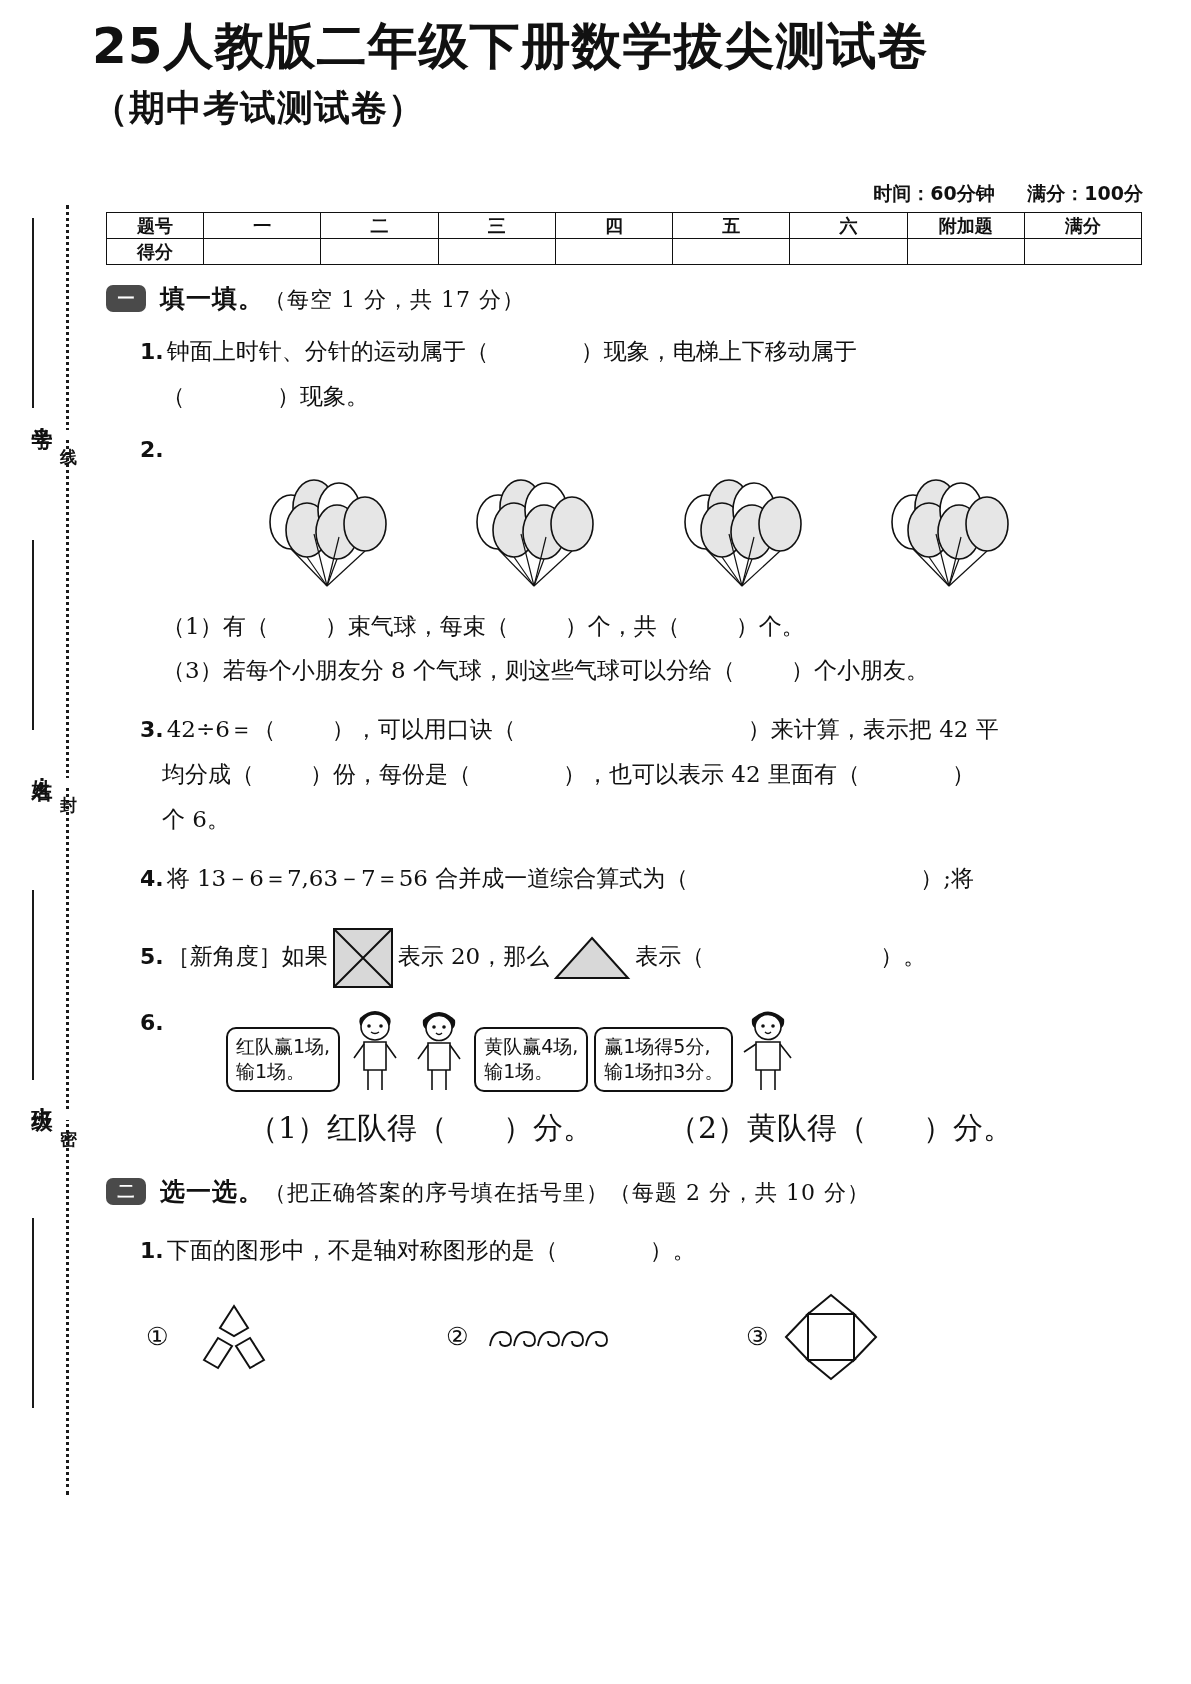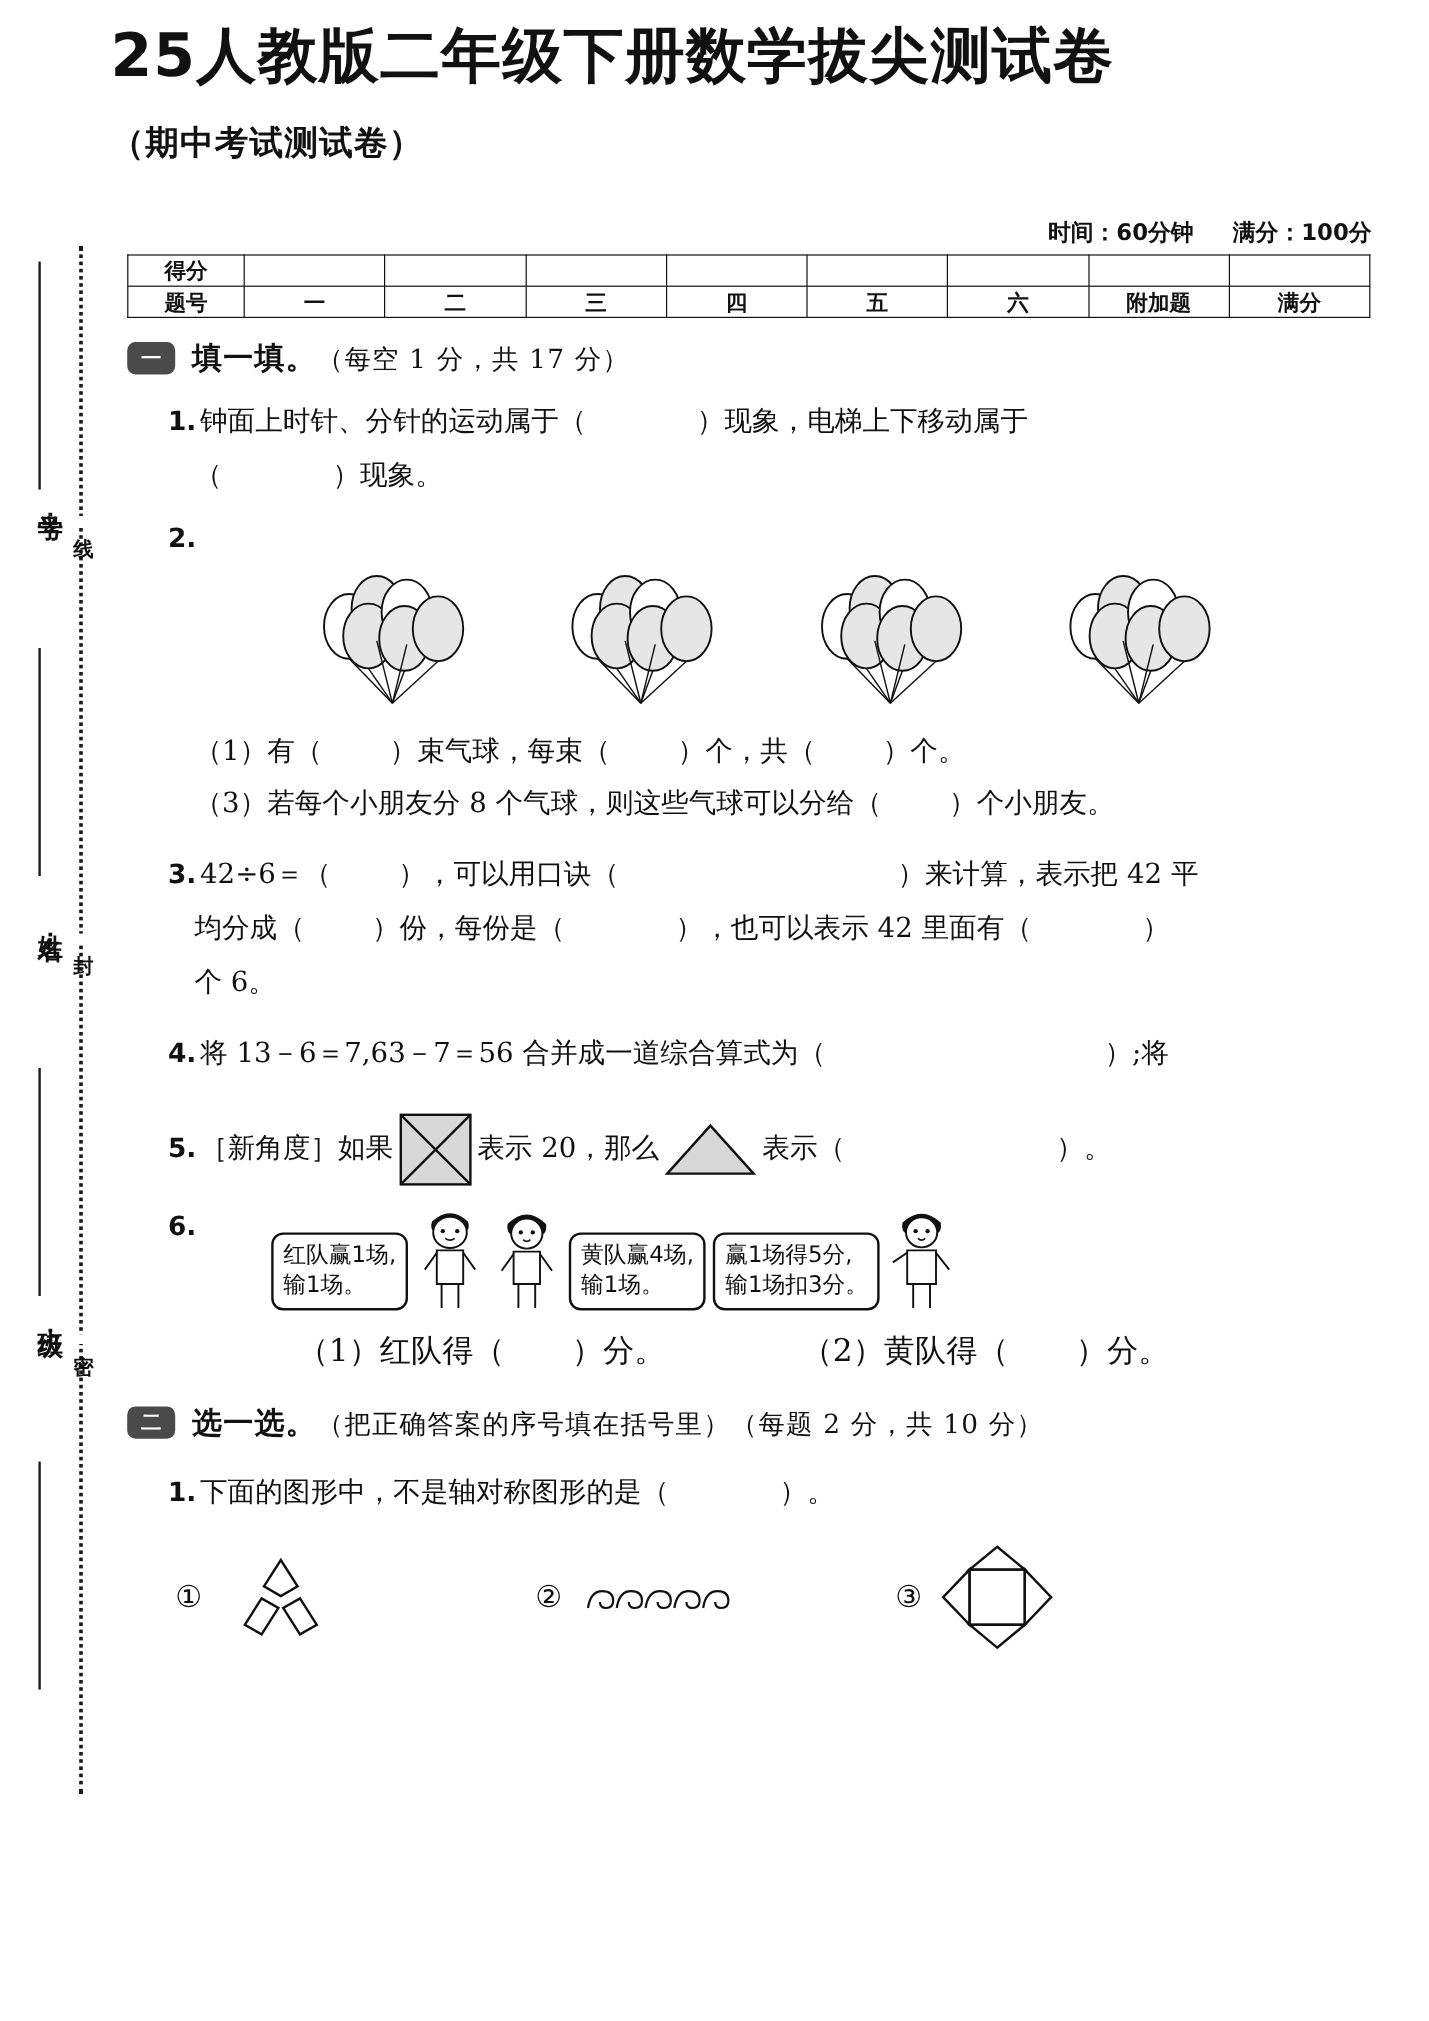--- a/index.html
+++ b/index.html
@@ -76,22 +76,22 @@
     font-family: "DejaVu Sans", "Liberation Sans", sans-serif;
     font-weight: bold;
     font-size: 50px;
     letter-spacing: 1px;
     line-height: 1.15;
     white-space: nowrap;
   }
   #sub-title {
     font-family: "DejaVu Sans", "Liberation Sans", sans-serif;
     font-weight: bold;
-    font-size: 28px;
-    margin-top: 24px;
+    font-size: 36px;
+    margin-top: 8px;
     letter-spacing: 1px;
   }
 
   
   #exam-meta {
     position: absolute;
     right: 48px;
     top: 181px;
     font-family: "DejaVu Sans", "Liberation Sans", sans-serif;
     font-weight: bold;
@@ -214,21 +214,21 @@
     font-family: "DejaVu Sans", "Liberation Sans", sans-serif;
     white-space: nowrap;
     background: #fff;
   }
   .kid { width: 58px; height: 92px; flex: none; }
 
   .q6-answers {
     display: flex;
     padding-left: 142px;
     margin-top: 16px;
-    font-size: 26px;
+    font-size: 30px;
   }
   .q6-answers > div:first-child { width: 420px; }
 
   
   #choice-row {
     display: flex;
     align-items: center;
     padding-left: 40px;
     margin-top: 18px;
   }
@@ -266,40 +266,40 @@
 </div>
 
 <div id="exam-meta">
   <span>时间：60分钟</span>
   <span>满分：100分</span>
 </div>
 
 <table id="score-table">
   <tbody>
       <tr>
-    <td class="head-col">得分</td>
-    <td></td>
-    <td></td>
-    <td></td>
-    <td></td>
-    <td></td>
-    <td></td>
-    <td></td>
-    <td></td>
-  </tr>
-  <tr>
     <td class="head-col">题号</td>
     <td>一</td>
     <td>二</td>
     <td>三</td>
     <td>四</td>
     <td>五</td>
     <td>六</td>
     <td>附加题</td>
     <td>满分</td>
+  </tr>
+  <tr>
+    <td class="head-col">得分</td>
+    <td></td>
+    <td></td>
+    <td></td>
+    <td></td>
+    <td></td>
+    <td></td>
+    <td></td>
+    <td></td>
   </tr>
 </tbody>
   </table>
 
 <div id="content">
 
   <div class="section-head">
     <div class="sec-badge">一</div>
     <div class="sec-title">
       <span>填一填。</span><span class="sec-note">（每空 1 分，共 17 分）</span>

